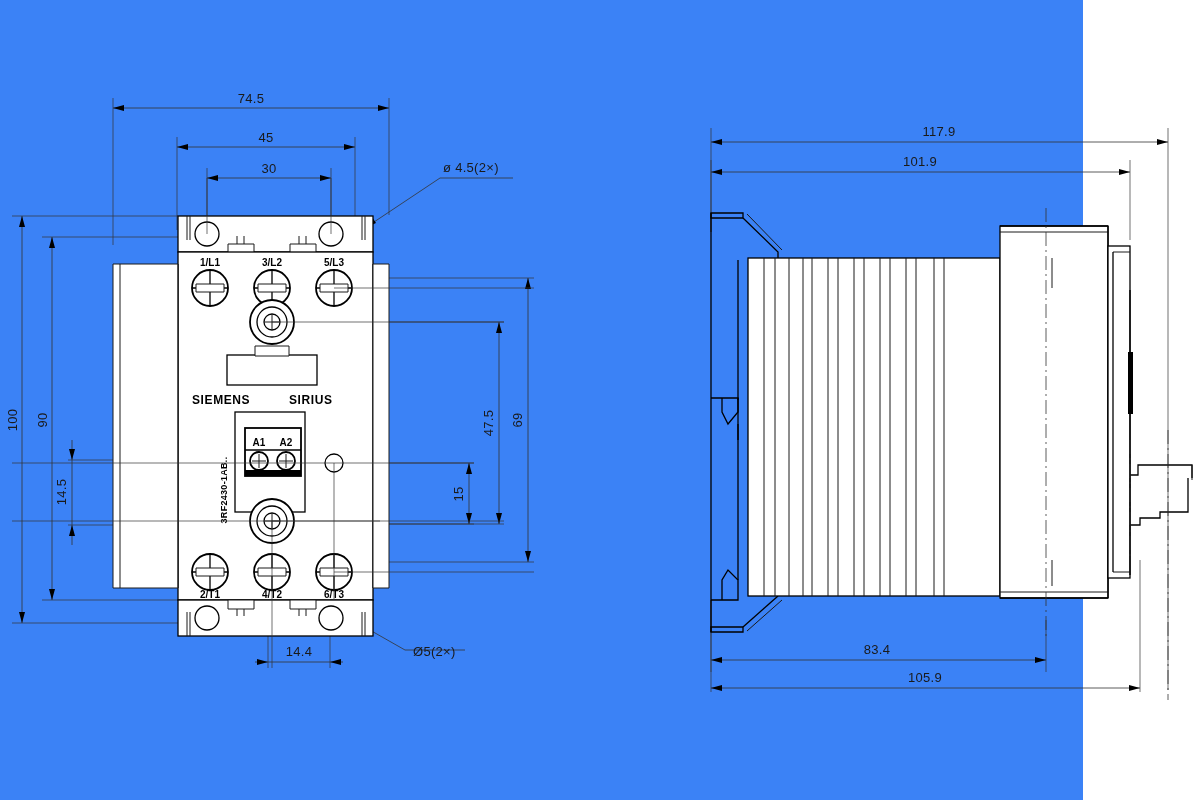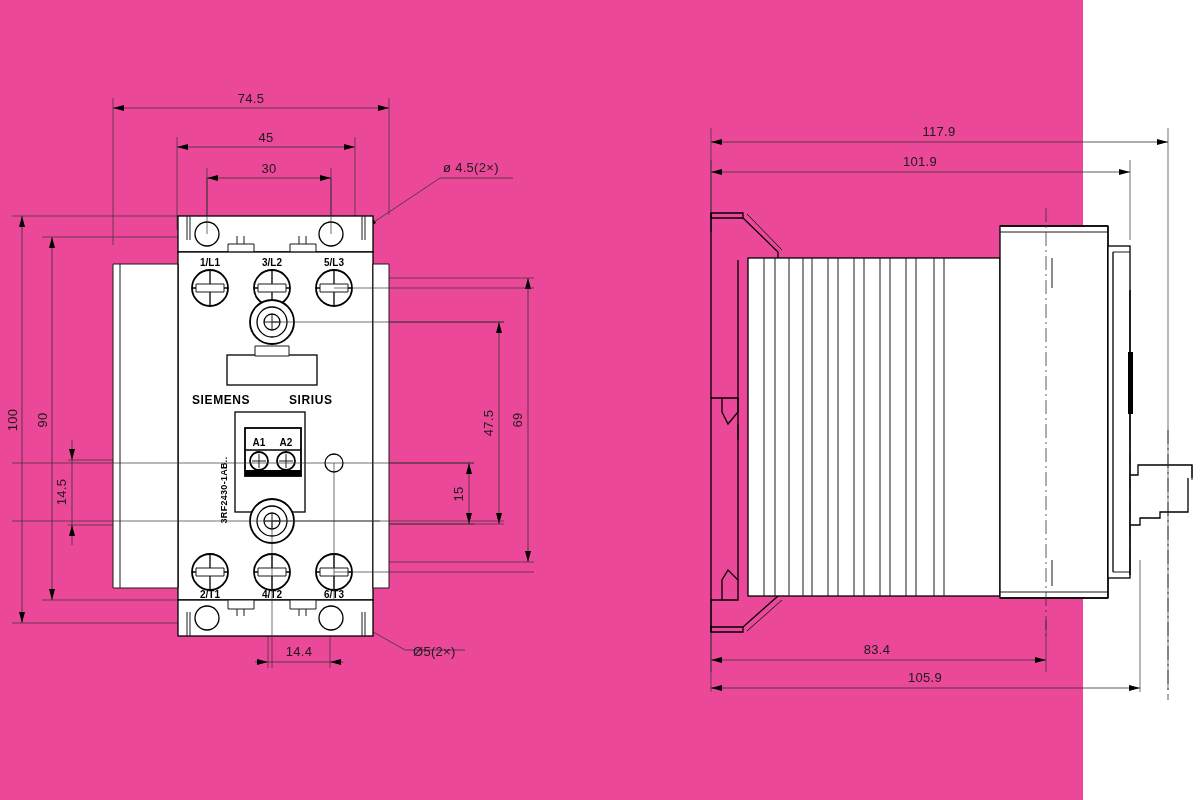--- a/index.html
+++ b/index.html
@@ -11,21 +11,21 @@
   body {
     width: 1200px;
     height: 800px;
     overflow: hidden;
     font-family: "Liberation Sans", sans-serif;
   }
   #drawing-root {
     position: relative;
     width: 1083px;
     height: 800px;
-    background: #ec4899;
+    background: #3b82f6;
   }
   svg#cad {
     position: absolute;
     top: 0;
     left: 0;
     width: 1200px;
     height: 800px;
     display: block;
   }
   .ln {

